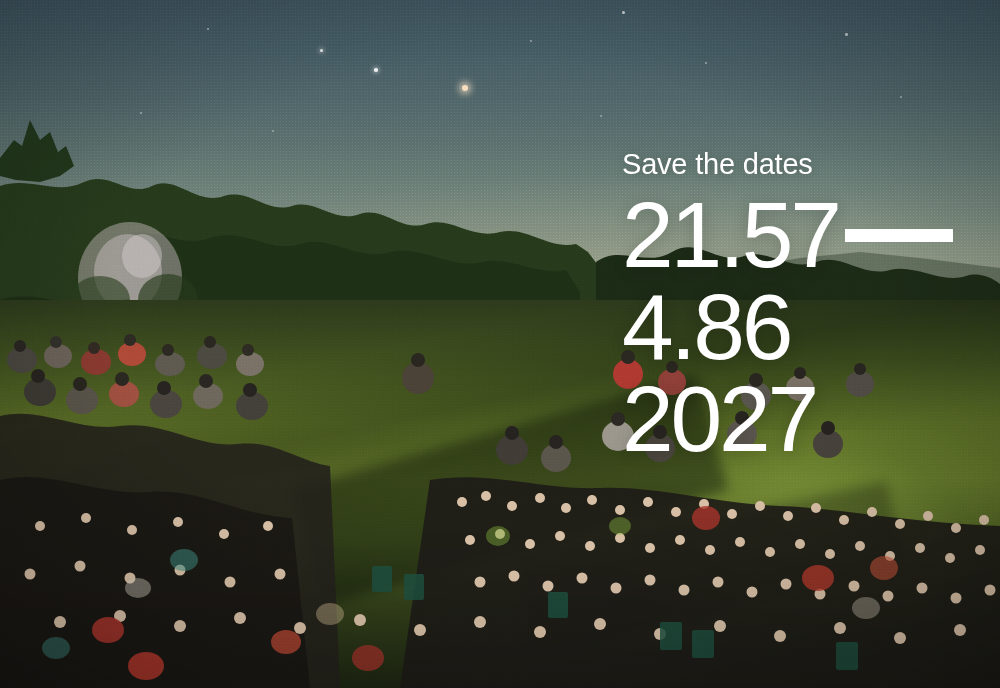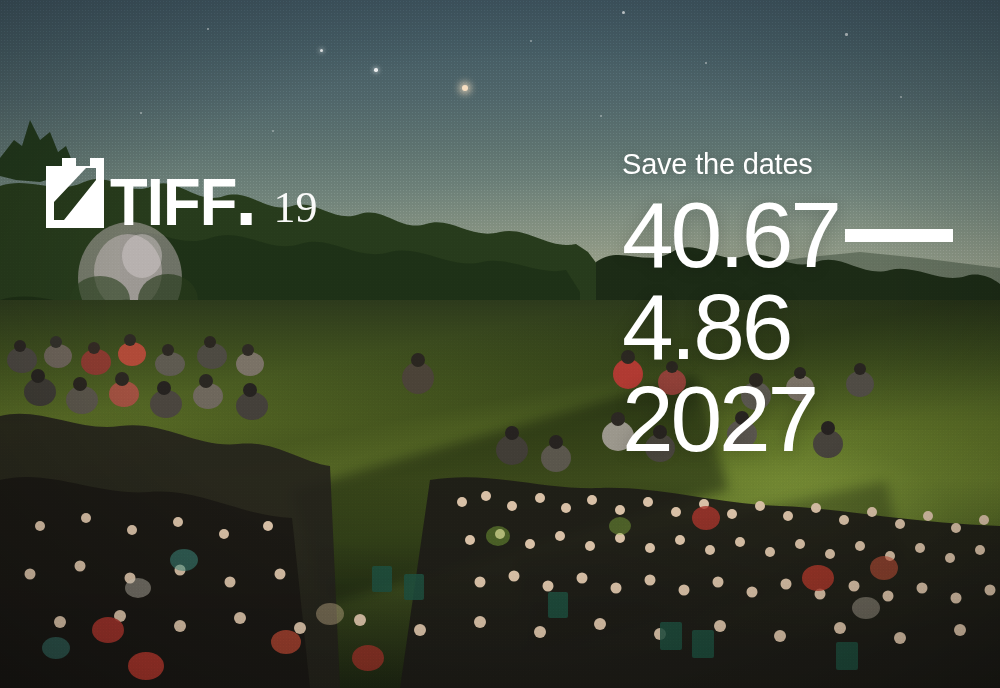--- a/index.html
+++ b/index.html
@@ -452,35 +452,24 @@
         <rect x="692" y="300" width="22" height="28" rx="2"></rect>
         <rect x="836" y="312" width="22" height="28" rx="2"></rect>
       </g>
     </svg>
 
   </div>
 
   <div class="vignette"></div>
   <div class="grain-all"></div>
 
-  <div class="logo">
-    <svg class="logo-mark" viewBox="0 0 58 70">
-      <path fill="#ffffff" fill-rule="evenodd" d="M0,8 L16,8 L16,0 L30,0 L30,8 L44,8 L44,0 L58,0 L58,70 L0,70 Z
-               M8,62 L8,44 L40,10 L50,10 L50,22 L18,62 Z"></path>
-    </svg>
-    <div class="logo-word">
-      <span>TIFF</span>
-      <span class="logo-dot"></span>
-    </div>
-    <div class="logo-year">19</div>
-  </div>
 
   <div class="dates">
     <p class="save-label">Save the dates</p>
 
-    <p class="dateline"><span>40.67</span><span class="dash"></span></p>
+    <p class="dateline"><span>21.57</span><span class="dash"></span></p>
 
     <p class="dateline">4.86</p>
 
     <p class="dateline">2027</p>
   </div>
 
 </div>
 
 </body></html>

